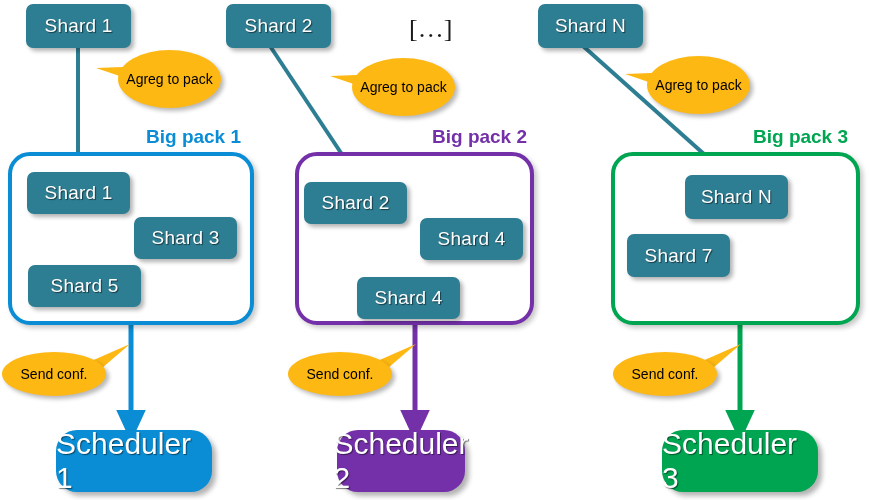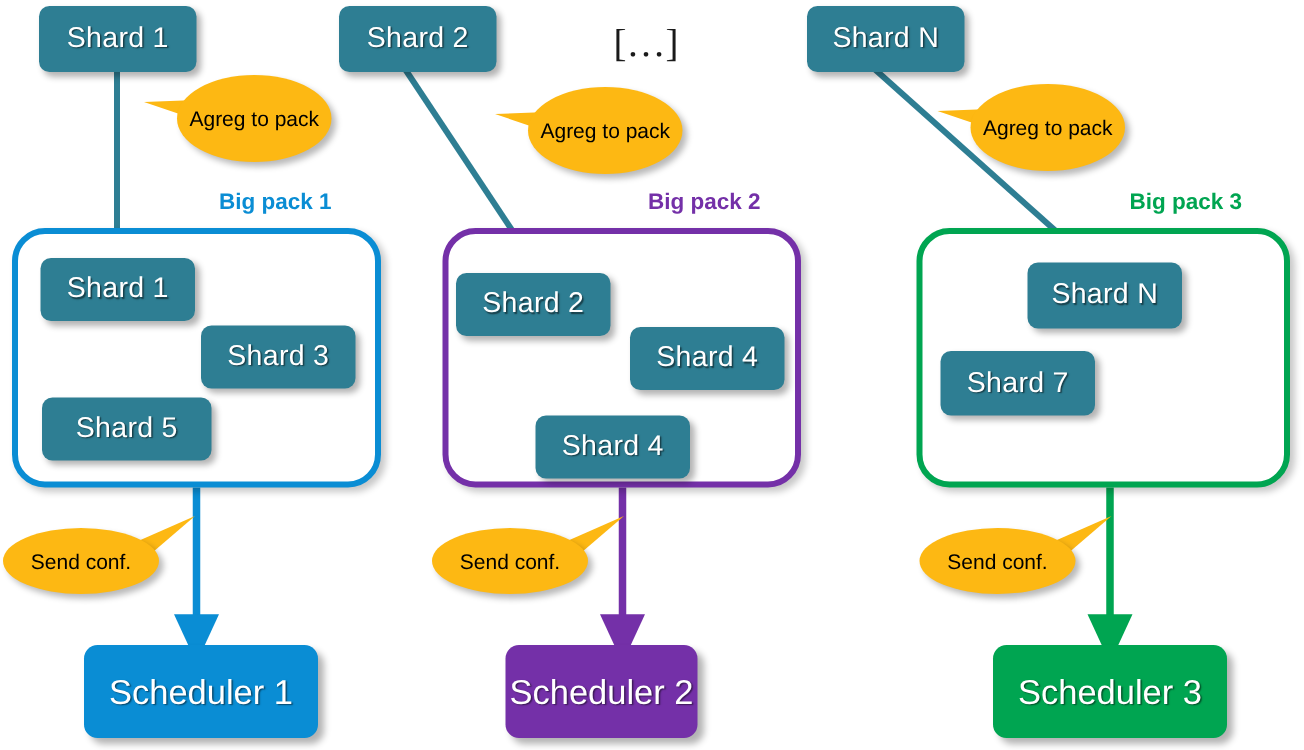--- a/index.html
+++ b/index.html
@@ -50,35 +50,35 @@
     background: #ffffff;
     border-style: solid;
     border-width: 4px;
     border-radius: 22px;
     box-sizing: border-box;
     box-shadow: 3px 3px 5px rgba(0,0,0,0.22);
     z-index: 2;
   }
   .pack-title {
     position: absolute;
-    font-size: 15px;
+    font-size: 19px;
     font-weight: bold;
     white-space: nowrap;
     z-index: 6;
   }
 
   
   .scheduler {
     position: absolute;
     color: #ffffff;
-    border-radius: 9px;
+    border-radius: 21px;
     display: flex;
     align-items: center;
     justify-content: center;
-    font-size: 23px;
+    font-size: 30px;
     text-shadow: 1px 1px 1px rgba(0,0,0,0.5);
     box-shadow: 4px 4px 5px rgba(0,0,0,0.30);
     box-sizing: border-box;
     z-index: 4;
   }
 
   
   .callout {
     position: absolute;
     z-index: 5;

